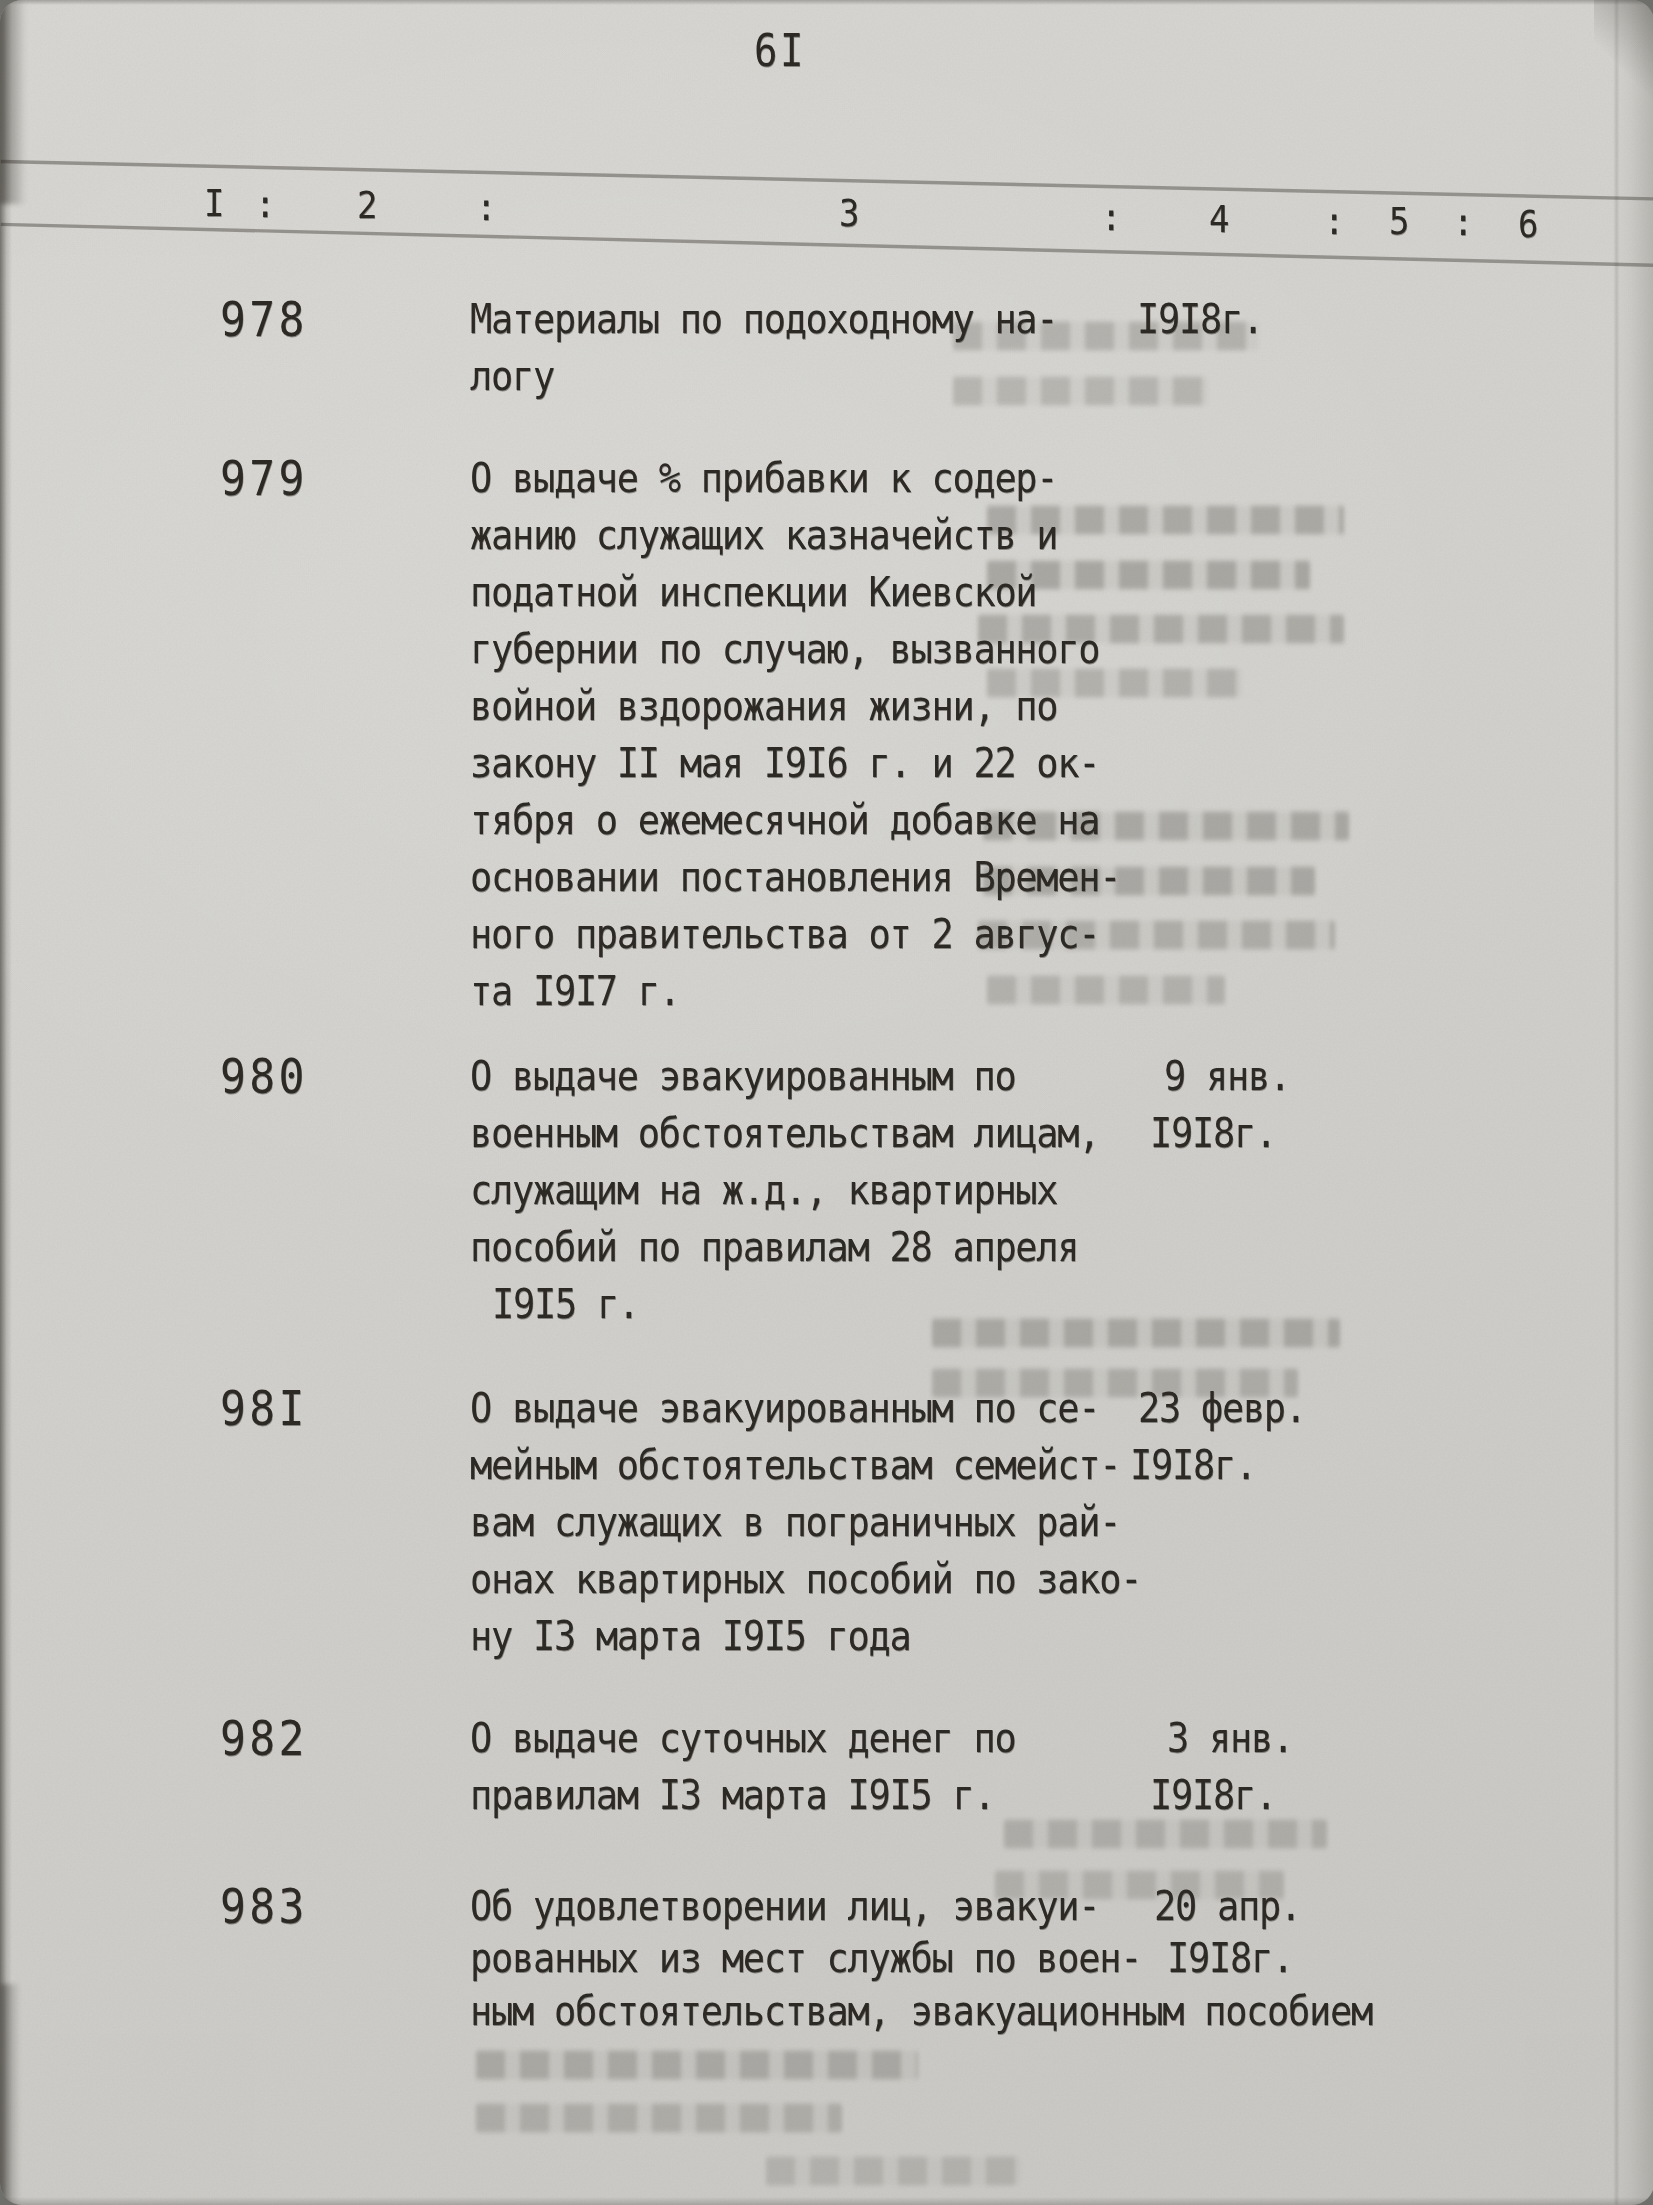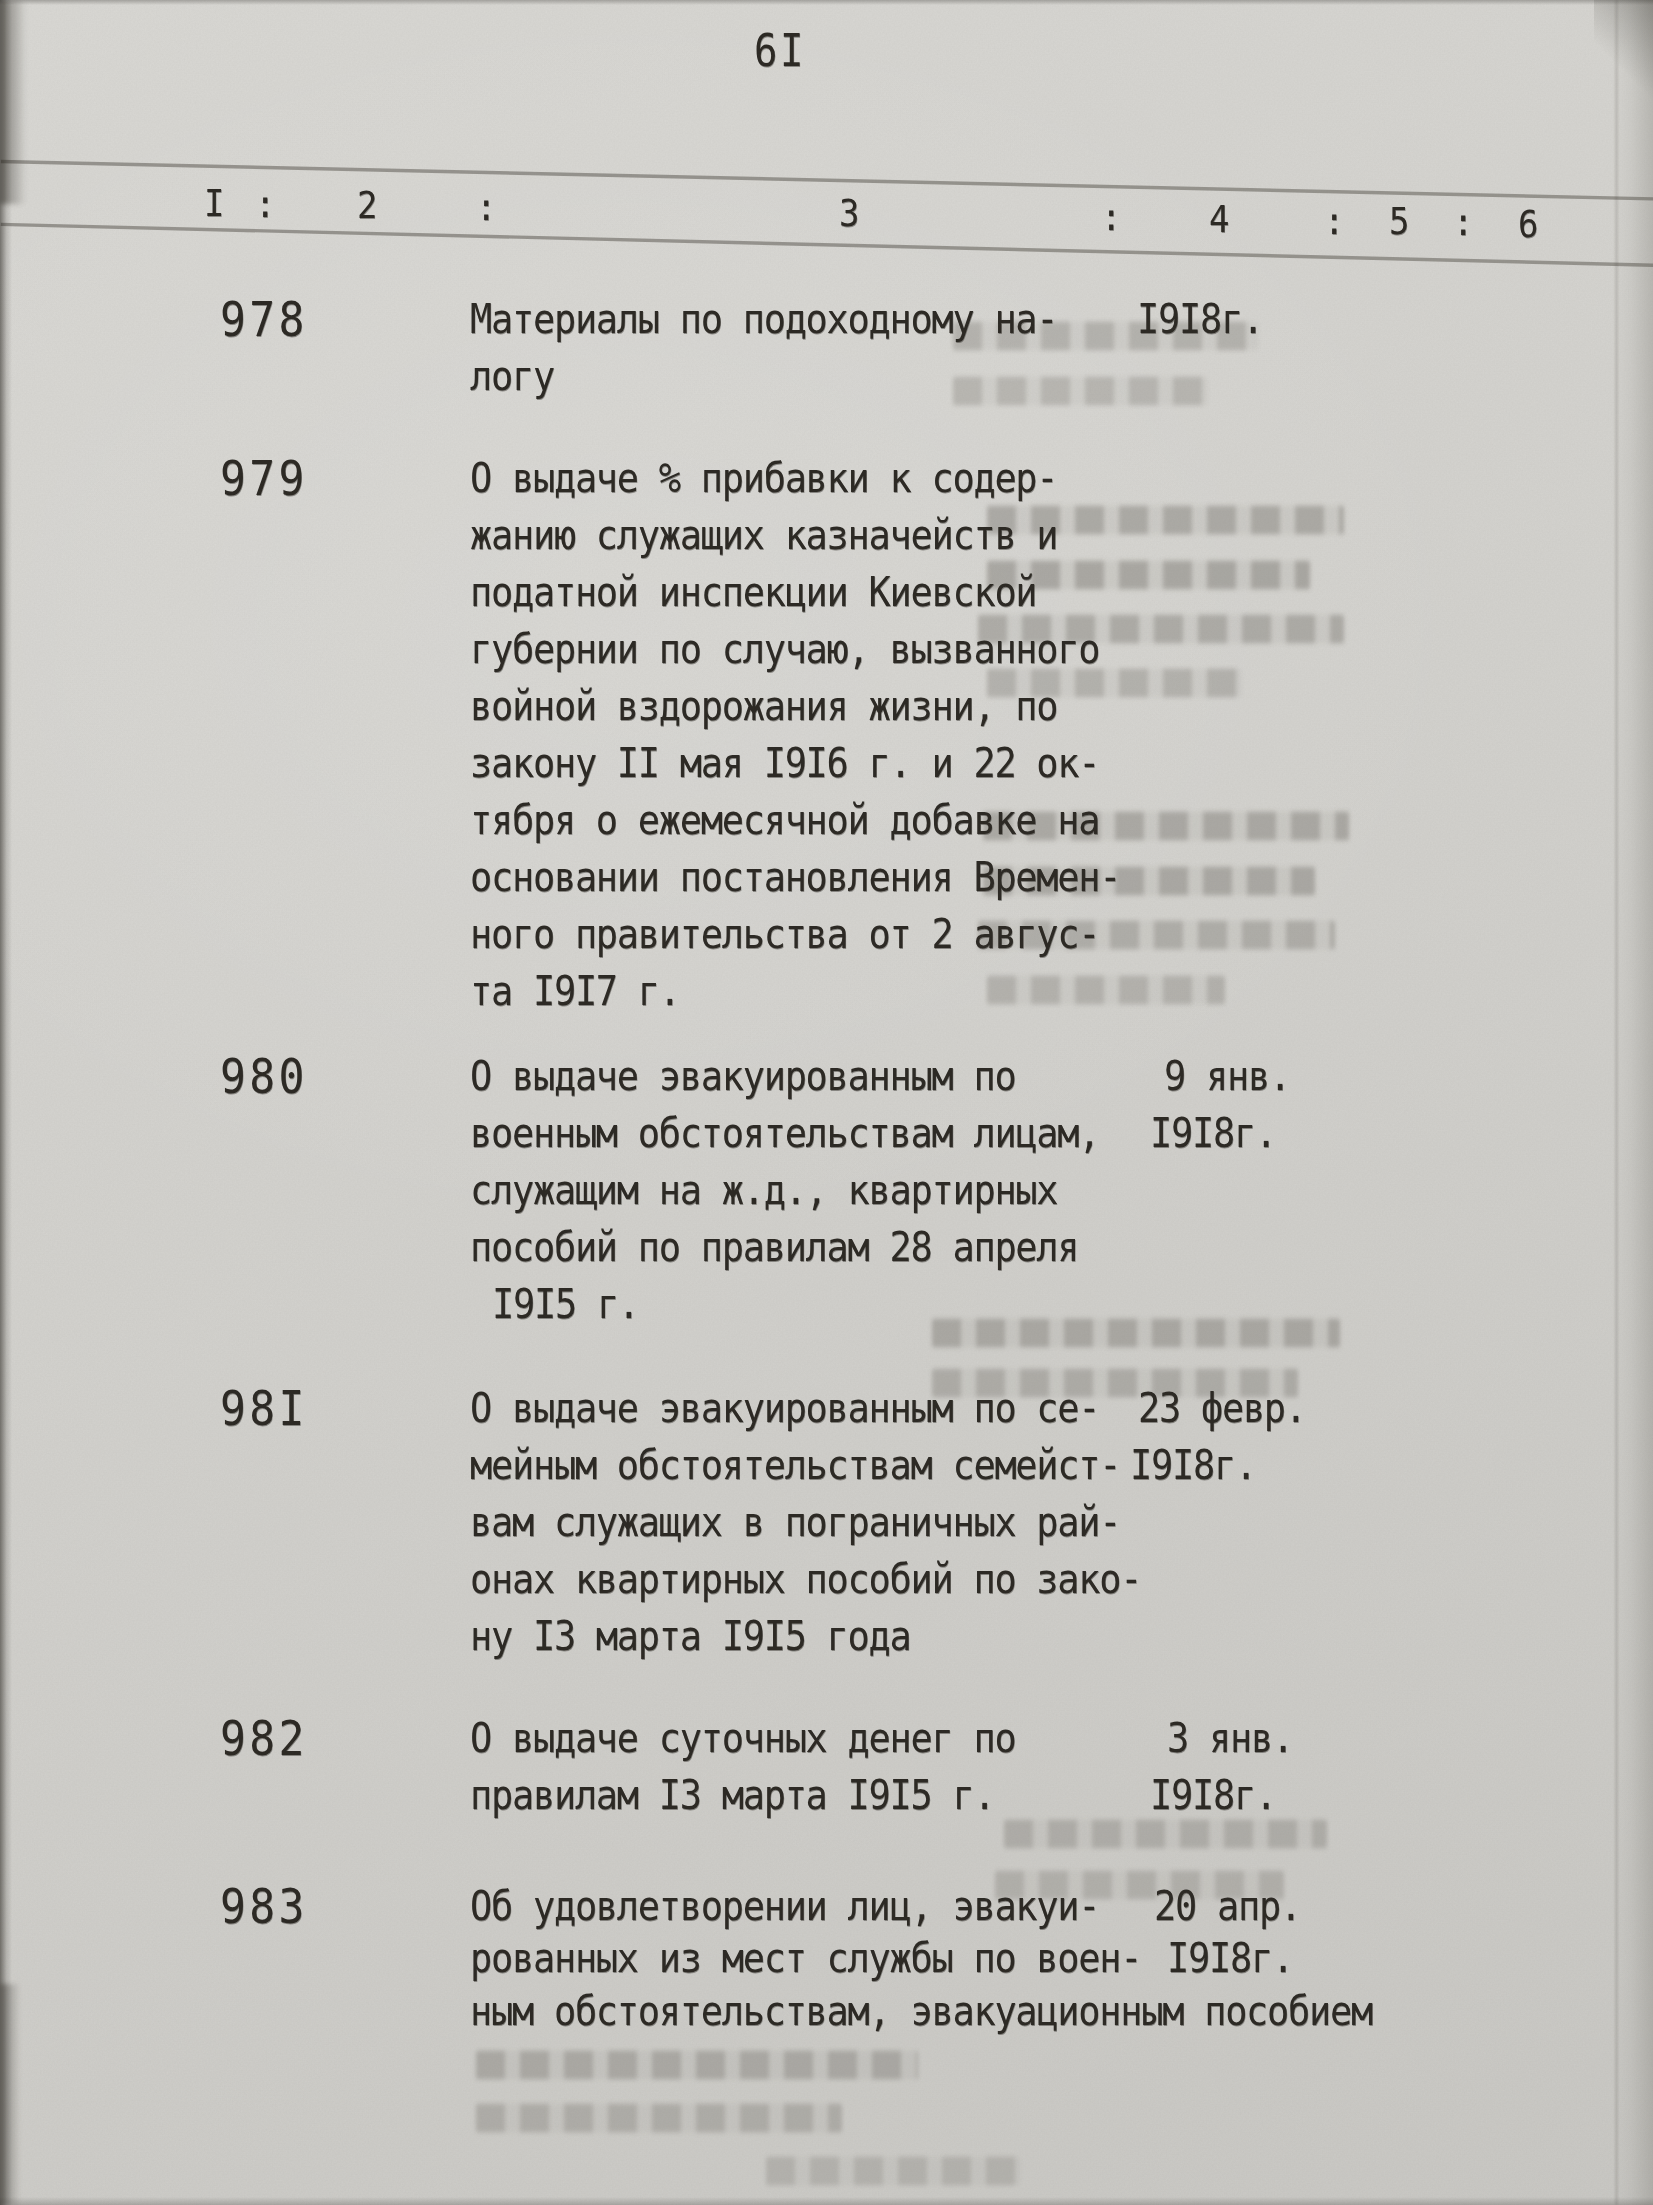--- a/index.html
+++ b/index.html
@@ -4,20 +4,21 @@
 <title>Archival inventory scan — page 61</title>
 <style>
   html,body{margin:0;padding:0;background:#6e6e6a;}
   .page{
     position:relative;width:1654px;height:2205px;overflow:hidden;
     background:
       radial-gradient(ellipse 1276px 936px at 38% 28%, rgba(255,255,255,.10), rgba(255,255,255,0) 70%),
       linear-gradient(155deg,#d9d8d4 0%,#d3d2ce 45%,#c9c8c4 100%);
     font-family:"DejaVu Sans Mono","Liberation Mono",monospace;
     color:#2b2823;
+    border-radius:22px;
   }
   .tline{
     position:absolute;white-space:pre;line-height:1;
     font-size:37px;letter-spacing:-1.3px;
     transform:scaleY(1.12);transform-origin:left top;
     text-shadow:0.5px 0.7px 0.6px rgba(43,40,35,.45);
   }
   .num{font-size:43px;letter-spacing:3.4px;}
   .hdr{font-size:34px;letter-spacing:0;}
   .pageno{font-size:39px;letter-spacing:2.6px;}

